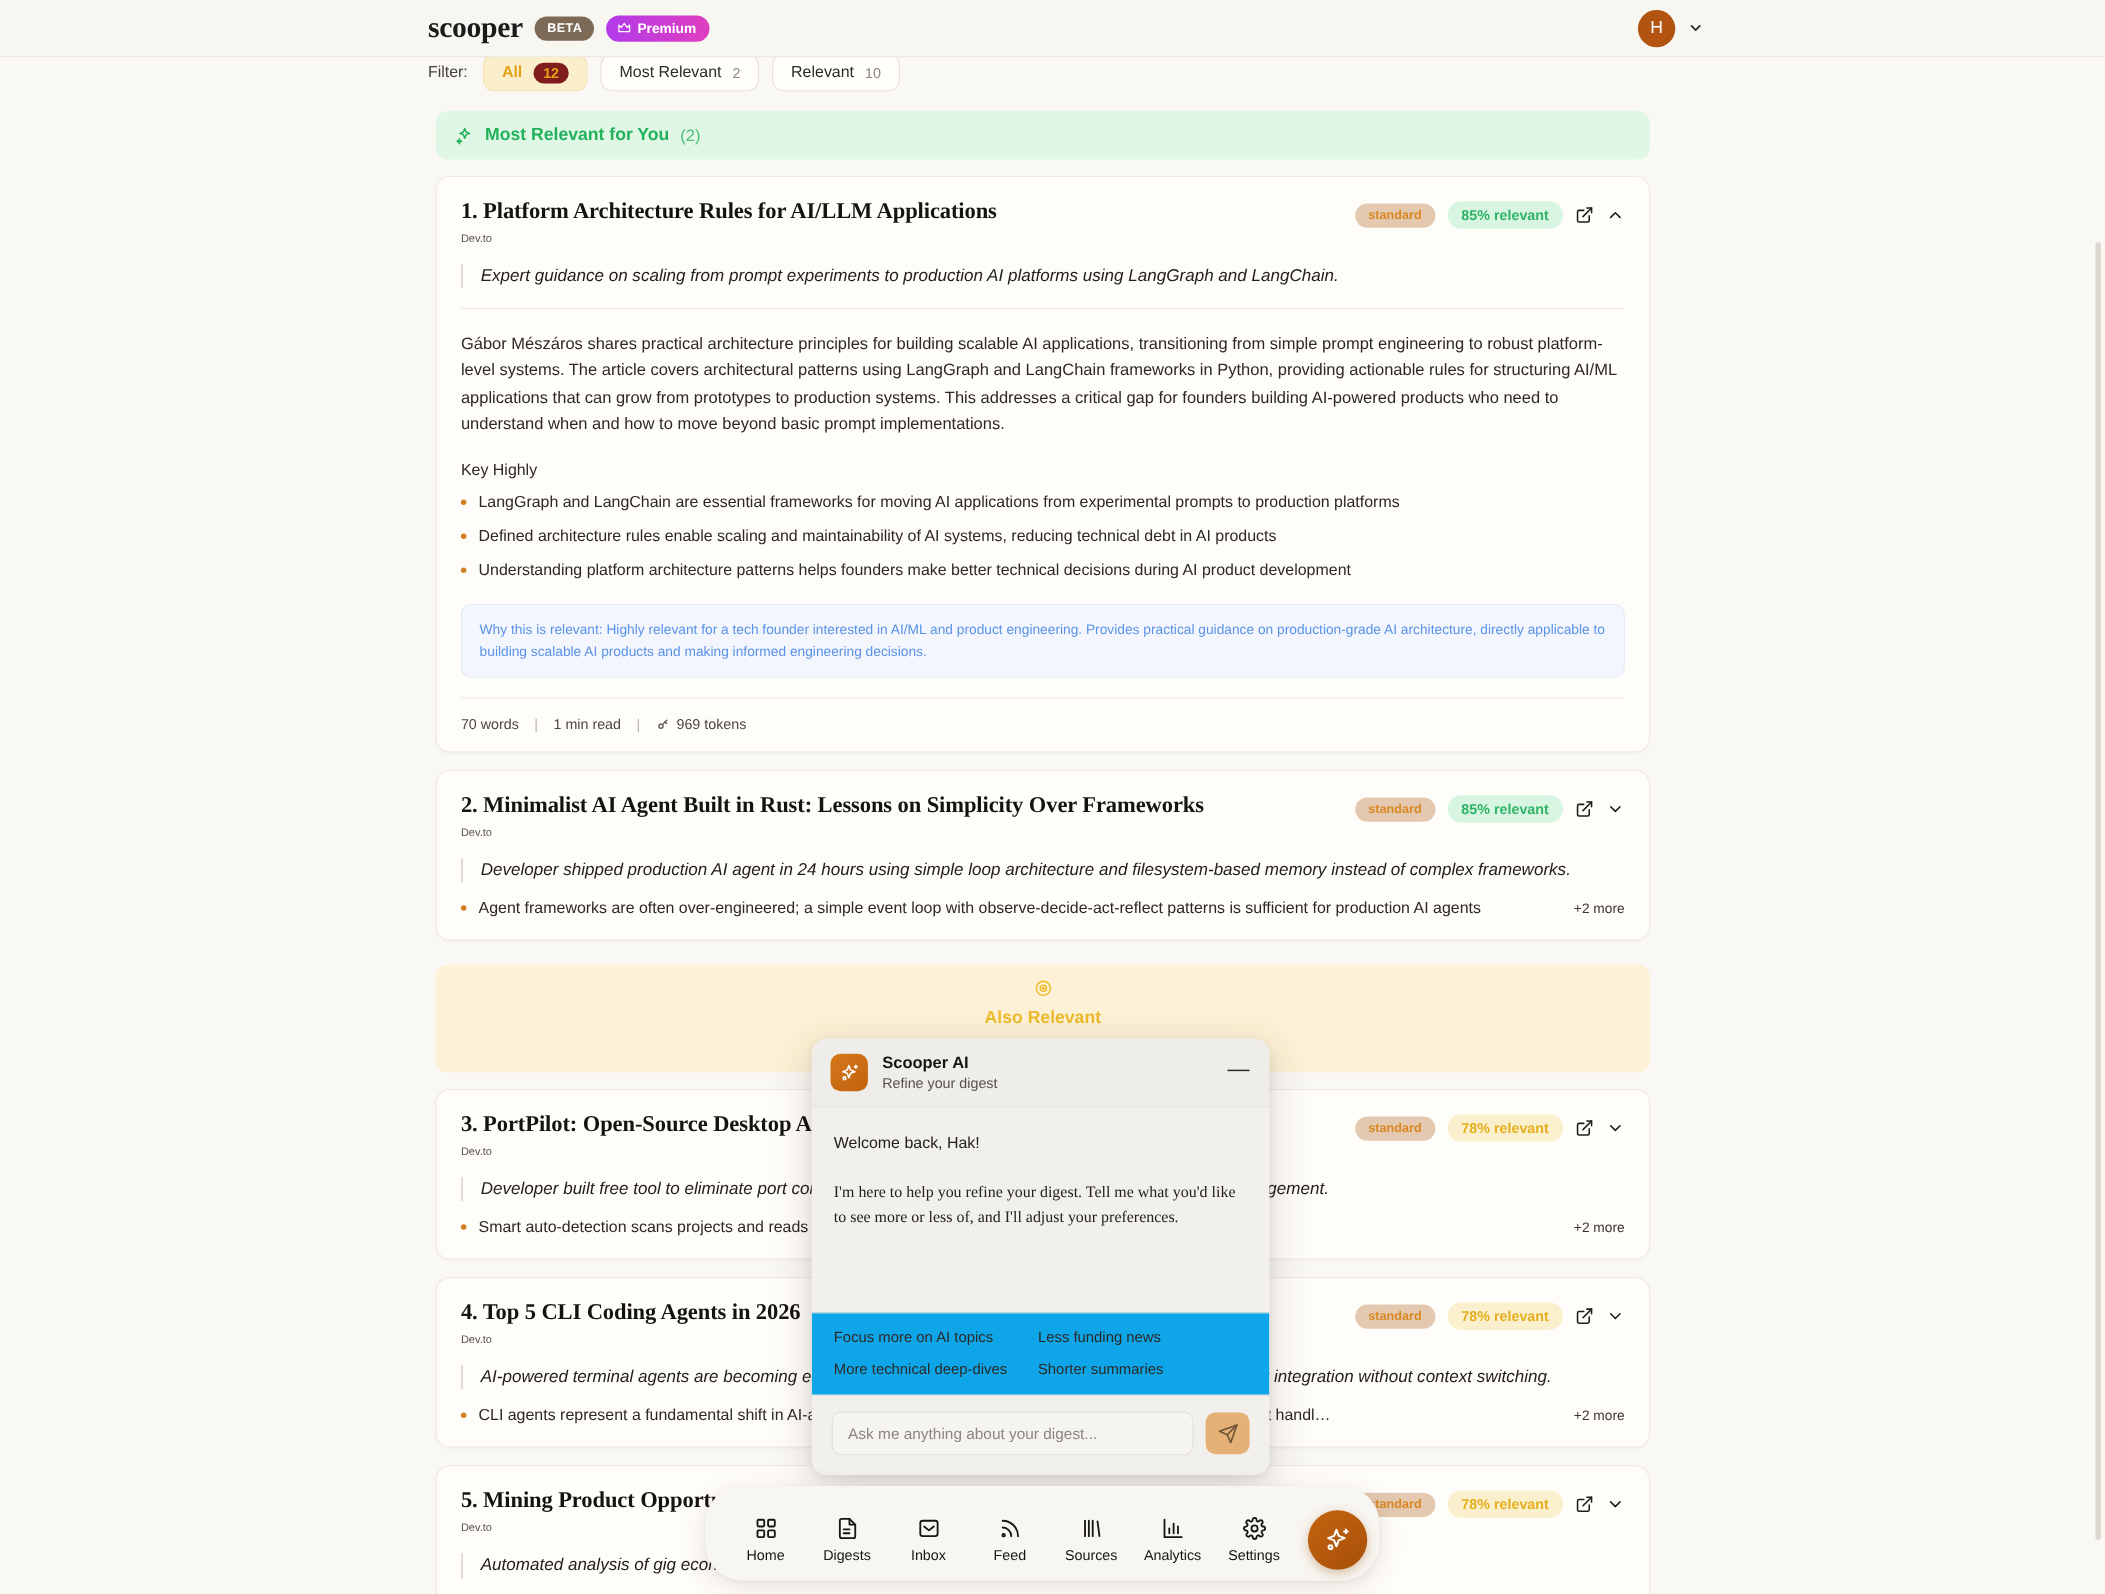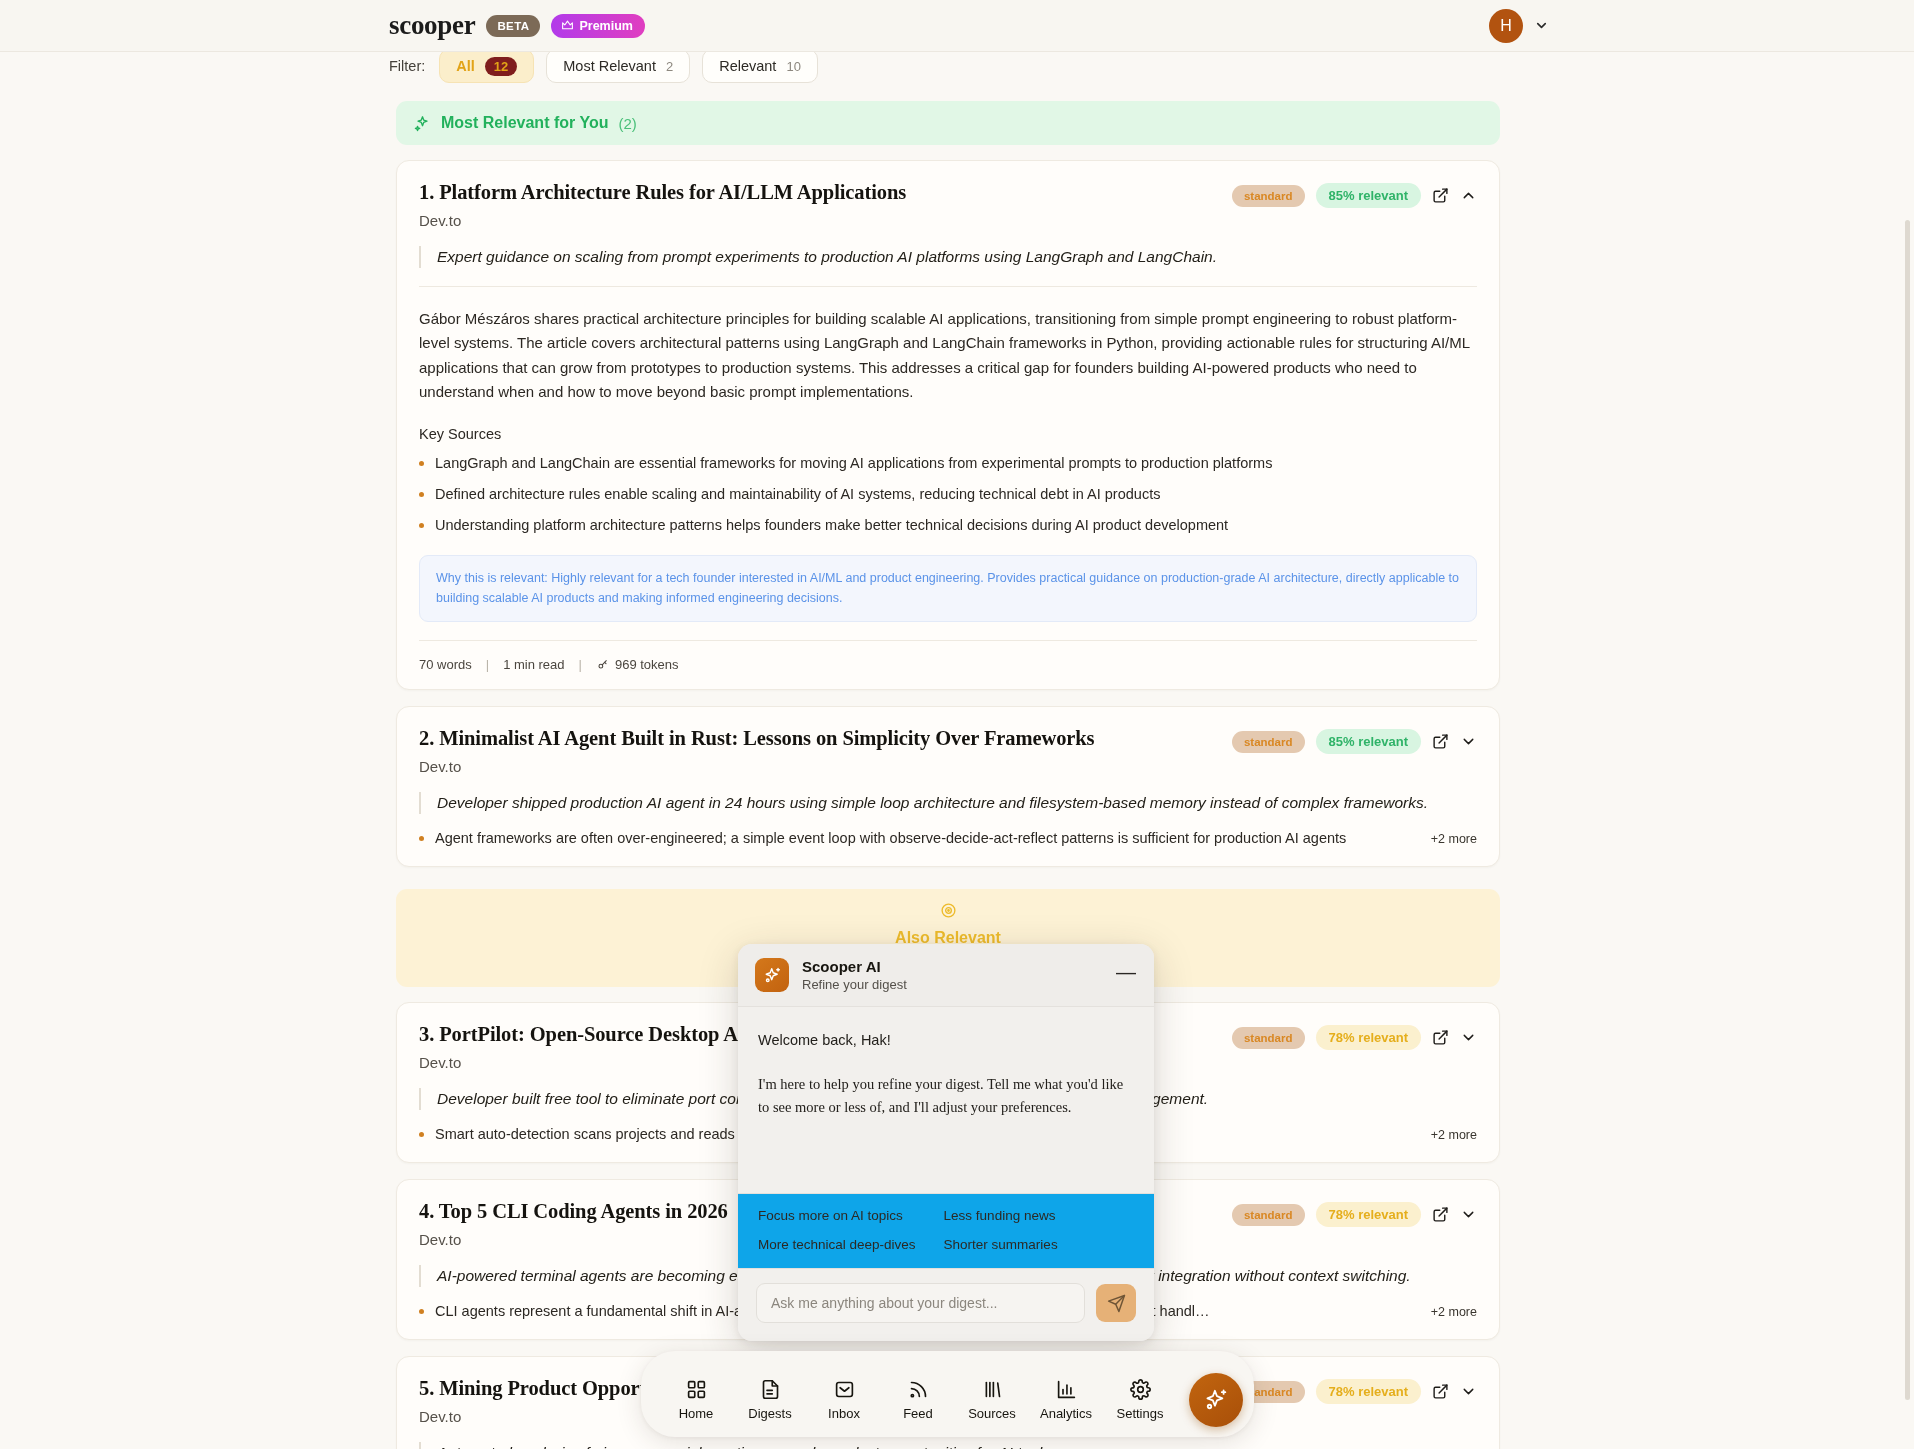--- a/index.html
+++ b/index.html
@@ -85,21 +85,21 @@
     margin-bottom: 16px; padding: 19px 22px 17px 22px;
     box-shadow: 0 1px 2px rgba(60,50,30,.035);
   }
   .card-head { display: flex; align-items: flex-start; }
   .card-head .titles { flex: 1; min-width: 0; }
   .card-title {
     font-family: "Liberation Serif", serif;
     font-size: 20.5px; font-weight: 700; color: #15130f; letter-spacing: -0.1px;
     line-height: 1.25;
   }
-  .card-source { font-size: 15px; color: #56514a; margin-top: 6px; }
+  .card-source { font-size: 10px; color: #56514a; margin-top: 6px; }
   .head-right { display: flex; align-items: center; gap: 11px; padding-top: 3px; flex-shrink: 0; }
   .tag {
     font-size: 11.5px; font-weight: 600; border-radius: 20px; padding: 5px 12px;
   }
   .tag.standard { background: #e4c9b0; color: #d98824; }
   .relev { font-size: 13px; font-weight: 600; border-radius: 20px; padding: 5px 13px; }
   .relev.green { background: #d8f5e1; color: #2fb368; }
   .relev.amber { background: #fbf0ce; color: #e5ae1c; }
   .icon-btn { color: #1f1d1a; display: flex; align-items: center; cursor: pointer; }
 
@@ -274,21 +274,21 @@
         <span class="icon-btn">
           <svg width="17" height="17" viewBox="0 0 24 24" fill="none" stroke="currentColor" stroke-width="2" stroke-linecap="round" stroke-linejoin="round">
                 <polyline points="18 15 12 9 6 15"></polyline>
               </svg>
         </span>
       </div>
     </div>
     <div class="quote">Expert guidance on scaling from prompt experiments to production AI platforms using LangGraph and LangChain.</div>
     <div class="divider"></div>
     <div class="para">Gábor Mészáros shares practical architecture principles for building scalable AI applications, transitioning from simple prompt engineering to robust platform-level systems. The article covers architectural patterns using LangGraph and LangChain frameworks in Python, providing actionable rules for structuring AI/ML applications that can grow from prototypes to production systems. This addresses a critical gap for founders building AI-powered products who need to understand when and how to move beyond basic prompt implementations.</div>
-    <div class="kp-title">Key Sources</div>
+    <div class="kp-title">Key Highly</div>
     <div class="kp">
       <span class="dot"></span>
       <span class="txt">LangGraph and LangChain are essential frameworks for moving AI applications from experimental prompts to production platforms</span>
     </div>
     <div class="kp">
       <span class="dot"></span>
       <span class="txt">Defined architecture rules enable scaling and maintainability of AI systems, reducing technical debt in AI products</span>
     </div>
     <div class="kp">
       <span class="dot"></span>

